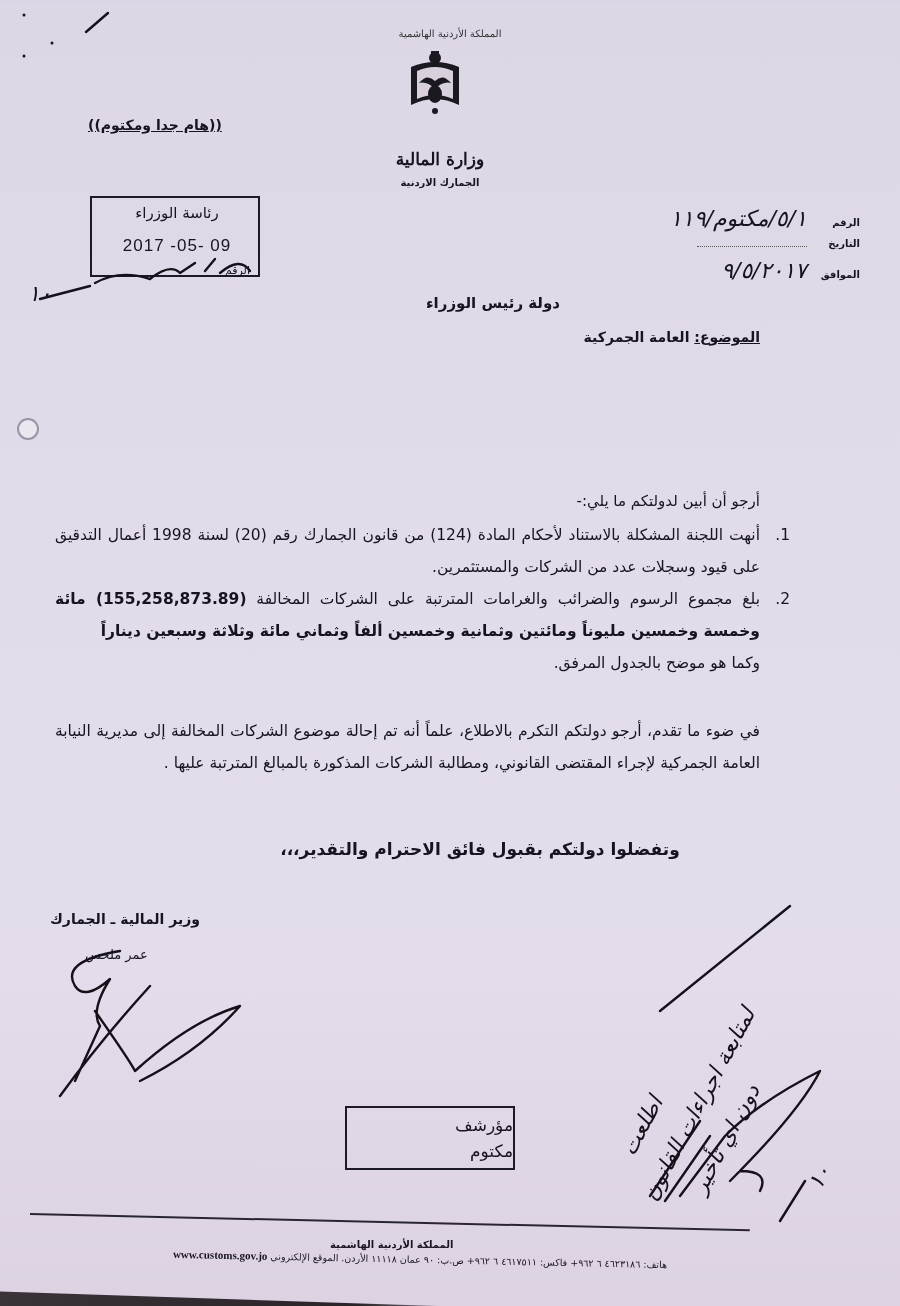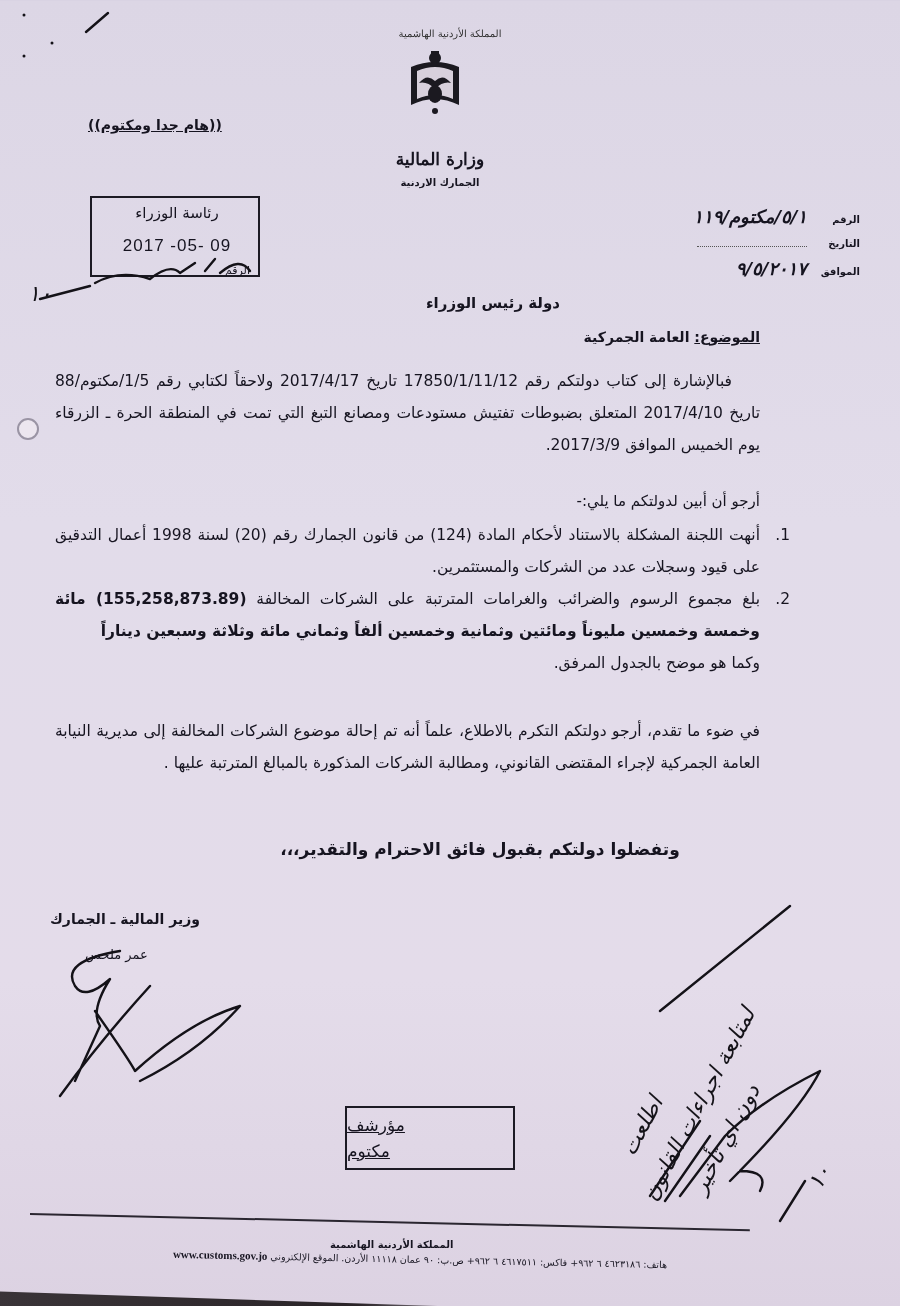--- a/index.html
+++ b/index.html
@@ -32,21 +32,21 @@
     left:90px; top:195px; width:170px; height:81px;
     border:2px solid #1c1a24; box-sizing:border-box;
   }
   .stamp-title { left:0; top:6px; width:170px; text-align:center; font-size:15px; }
   .stamp-date { left:0; top:38px; width:170px; text-align:center; font-size:17px; letter-spacing:1px; font-family:"Liberation Sans", sans-serif; }
   .stamp-num-label { right:8px; top:66px; font-size:11px; }
 
   .ref-block { right:40px; top:205px; width:300px; }
   .ref-row { position:relative; height:26px; direction:rtl; }
   .ref-label { font-size:10px; font-weight:bold; display:inline-block; width:48px; }
-  .ref-val { font-size:18px; font-weight:bold; font-style:italic; display:inline-block; }
+  .ref-val { font-size:22px; font-weight:normal; font-style:italic; display:inline-block; }
   .dots { display:inline-block; border-bottom:1px dotted #555; width:110px; height:8px; }
 
   .addressee { left:300px; top:293px; width:260px; text-align:right; font-size:15px; font-weight:bold; direction:rtl; }
   .subject { right:140px; top:328px; font-size:14px; font-weight:bold; direction:rtl; }
   .subject .lbl { text-decoration:underline; }
 
   .body-text {
     position:absolute; left:55px; width:705px; direction:rtl; text-align:justify;
     font-size:15.5px; line-height:32px; font-family:"DejaVu Sans", sans-serif;
   }
@@ -58,21 +58,21 @@
   .item2 { top:582px; }
   .item2 .bold { font-weight:bold; }
   .p3 { top:714px; }
   .closing { left:210px; top:838px; width:540px; text-align:center; font-size:17px; font-weight:bold; direction:rtl; }
 
   .signer-title { left:50px; top:910px; font-size:14px; font-weight:bold; direction:rtl; }
   .signer-name { left:85px; top:946px; font-size:13px; direction:rtl; }
 
   .archived-stamp {
     left:345px; top:1105px; width:170px; height:64px; border:2px solid #1c1a24; box-sizing:border-box;
-    text-align:left; font-size:17px; line-height:26px; direction:rtl; padding-top:4px;text-decoration:underline;
+    text-align:right; font-size:17px; line-height:26px; direction:rtl; padding-top:4px;
   }
 
   .footer-line { left:30px; top:1212px; width:720px; height:0; border-top:2px solid #2a2630; transform:rotate(1.3deg); transform-origin:left; }
   .footer-country { left:330px; top:1238px; font-size:10px; font-weight:bold; direction:rtl; }
   .footer-contact { left:100px; top:1252px; width:640px; font-size:9.5px; direction:rtl; text-align:center; transform:rotate(1.2deg); }
   .footer-url { font-family:"Liberation Serif", serif; font-weight:bold; font-size:11px; }
 
   .hole { left:17px; top:417px; width:22px; height:22px; border-radius:50%; border:2px solid #9a94a4; background:#ece6ef; box-sizing:border-box; }
 
   .svg-layer { position:absolute; left:0; top:0; width:900px; height:1306px; pointer-events:none; }
@@ -121,21 +121,20 @@
       <span class="ref-val">٩/٥/٢٠١٧</span>
     </div>
   </div>
 
   <div class="abs addressee">دولة رئيس الوزراء</div>
   <div class="abs subject">
     <span class="lbl">الموضوع:</span>
     <span>العامة الجمركية</span>
   </div>
 
-  <div class="body-text p1">فبالإشارة إلى كتاب دولتكم رقم 17850/1/11/12 تاريخ 2017/4/17 ولاحقاً لكتابي رقم 1/5/مكتوم/88 تاريخ 2017/4/10 المتعلق بضبوطات تفتيش مستودعات ومصانع التبغ التي تمت في المنطقة الحرة ـ الزرقاء يوم الخميس الموافق 2017/3/9.</div>
   <div class="body-text intro">أرجو أن أبين لدولتكم ما يلي:-</div>
 
   <div class="item item1">
     <span class="num">1.</span>
     <span>أنهت اللجنة المشكلة بالاستناد لأحكام المادة (124) من قانون الجمارك رقم (20) لسنة 1998 أعمال التدقيق على قيود وسجلات عدد من الشركات والمستثمرين.</span>
   </div>
   <div class="item item2">
     <span class="num">2.</span>
     <span>بلغ مجموع الرسوم والضرائب والغرامات المترتبة على الشركات المخالفة </span><span class="bold">(155,258,873.89)</span><span class="bold"> مائة وخمسة وخمسين مليوناً ومائتين وثمانية وخمسين ألفاً وثماني مائة وثلاثة وسبعين ديناراً</span><br><span> وكما هو موضح بالجدول المرفق.</span>
   </div>

